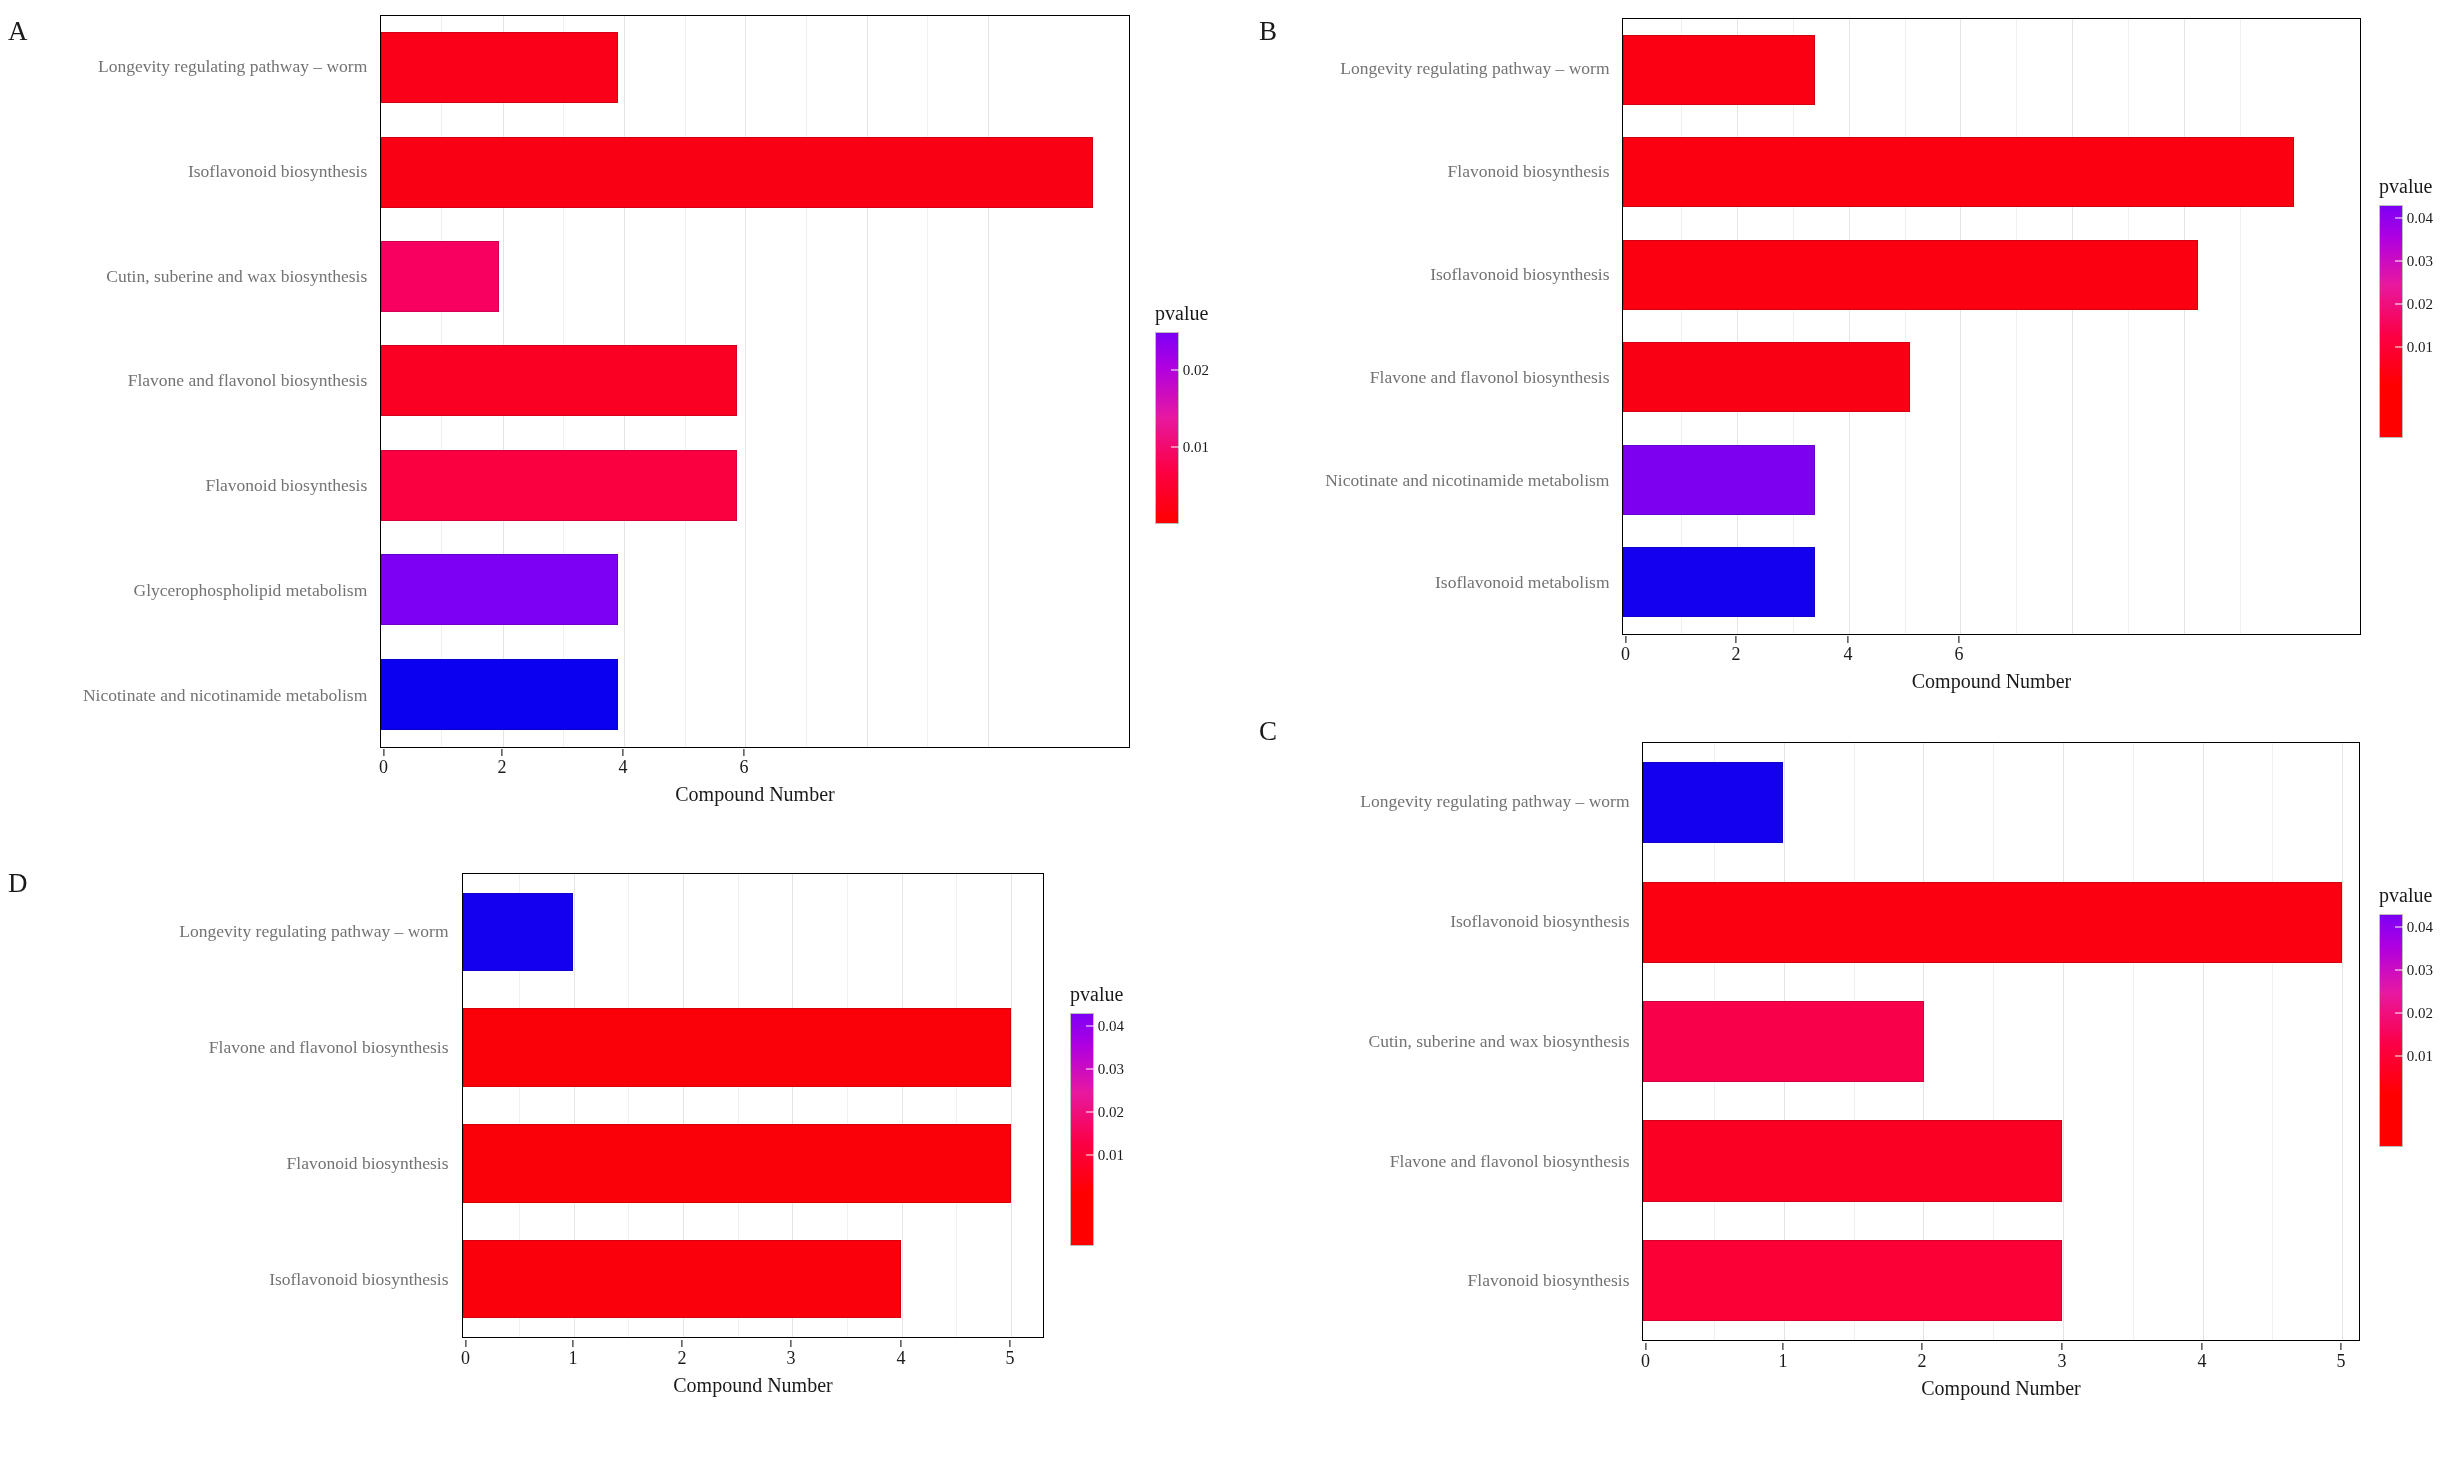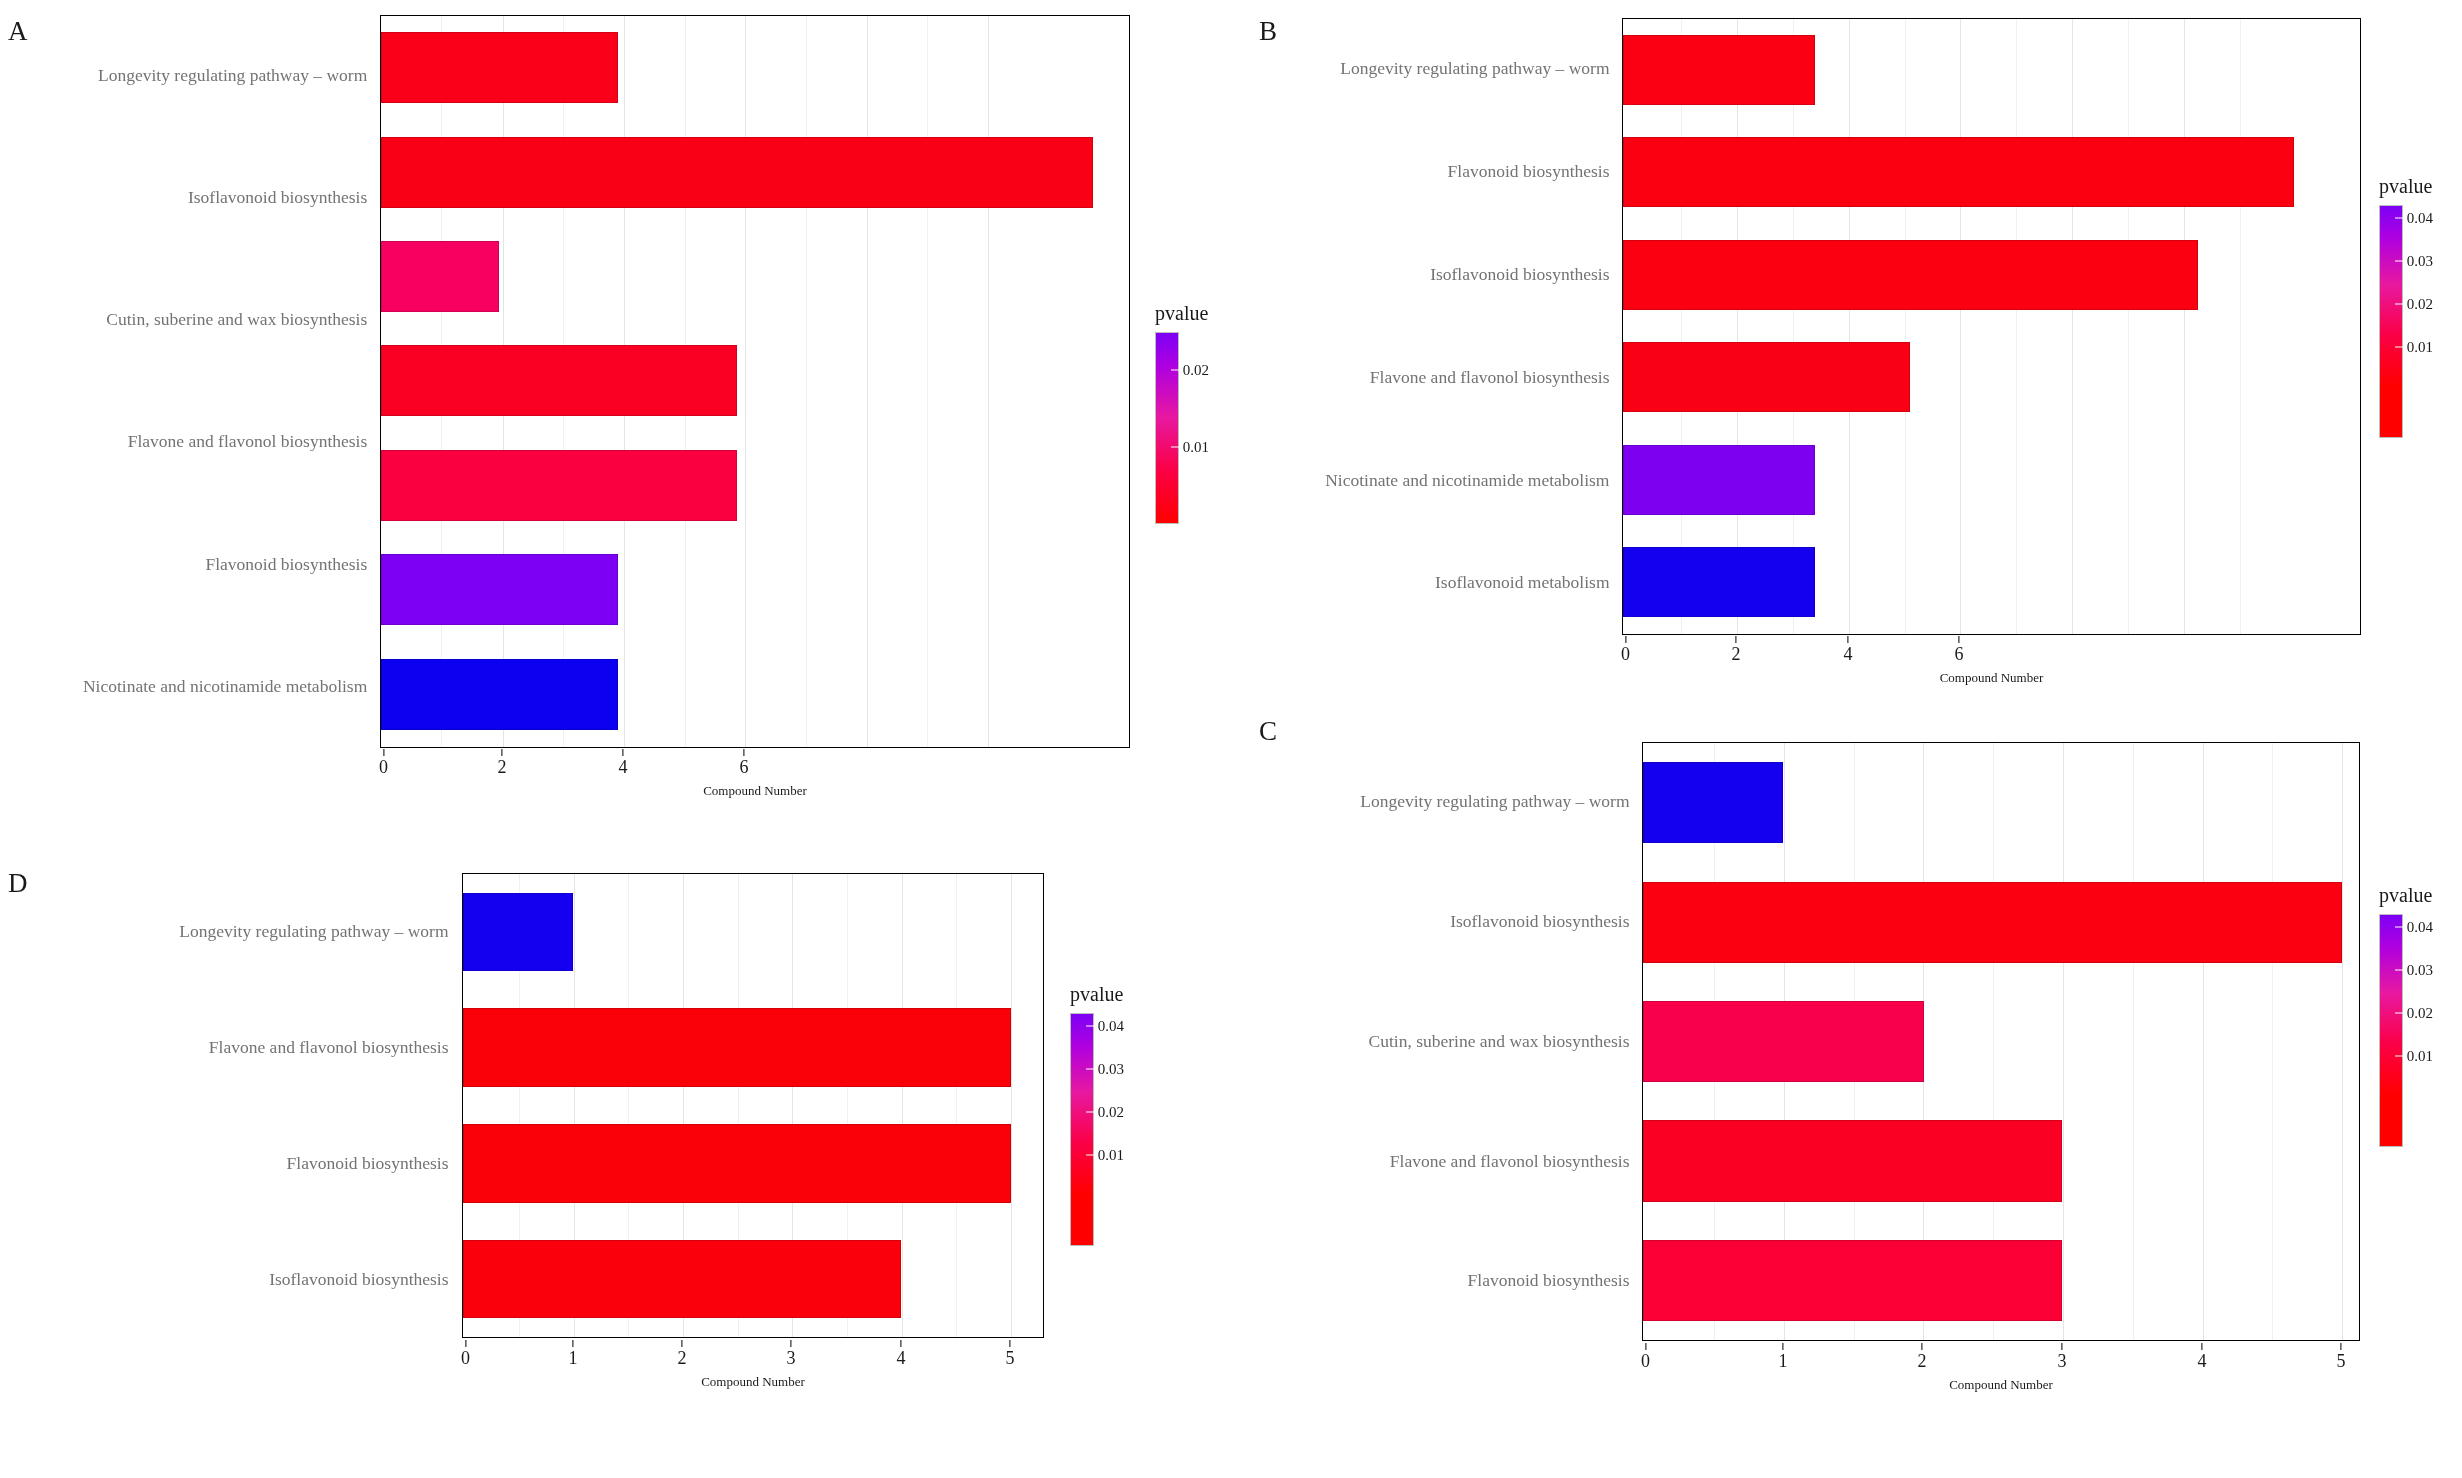--- a/index.html
+++ b/index.html
@@ -105,21 +105,21 @@
     font-size: 18px;
     color: #1a1a1a;
     transform: translateX(-50%);
     white-space: nowrap;
   }
   .xaxis-title {
     position: absolute;
     top: 34px;
     width: 100%;
     text-align: center;
-    font-size: 13px;
+    font-size: 20px;
     color: #1a1a1a;
     white-space: nowrap;
   }
 
   
   .legend {
     position: absolute;
   }
   .legend-title {
     font-size: 20px;
@@ -168,20 +168,21 @@
 
 <div class="panel">
   <div class="panel-letter" style="left:8.1px; top:17.5px;">A</div>
 
   <div class="cat-labels" style="left:5.8px; top:14.5px; width:372px; height:733px;">
     <div class="cat-label">Longevity regulating pathway – worm</div>
     <div class="cat-label">Isoflavonoid biosynthesis</div>
     <div class="cat-label">Cutin, suberine and wax biosynthesis</div>
     <div class="cat-label">Flavone and flavonol biosynthesis</div>
     <div class="cat-label">Flavonoid biosynthesis</div>
+    <div class="cat-label">Glycerophospholipid metabolism</div>
     <div class="cat-label">Nicotinate and nicotinamide metabolism</div>
   </div>
 
   <div class="plot" style="left:380px; top:14.5px; width:750px; height:733px;">
     <div class="grid-line minor" style="left:60px;"></div>
     <div class="grid-line" style="left:122px;"></div>
     <div class="grid-line minor" style="left:182px;"></div>
     <div class="grid-line" style="left:243px;"></div>
     <div class="grid-line minor" style="left:304px;"></div>
     <div class="grid-line" style="left:364px;"></div>

